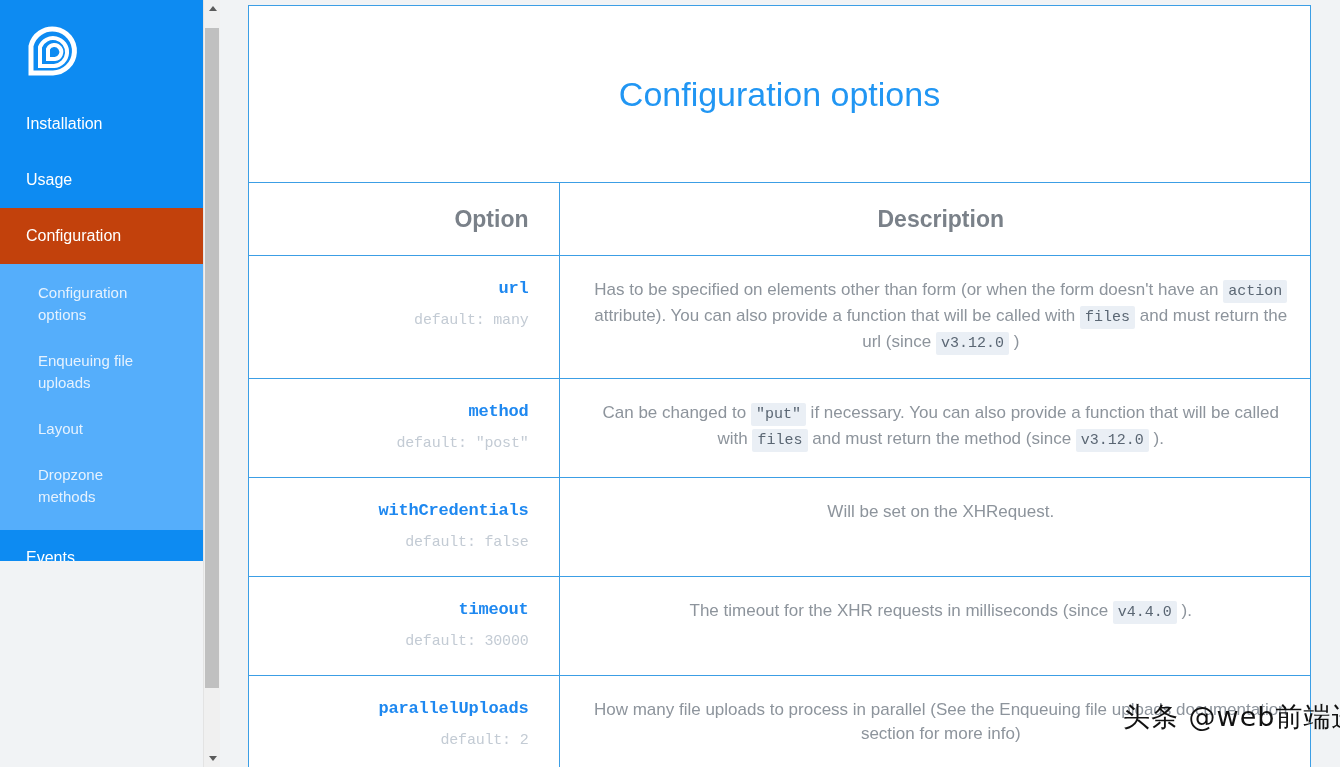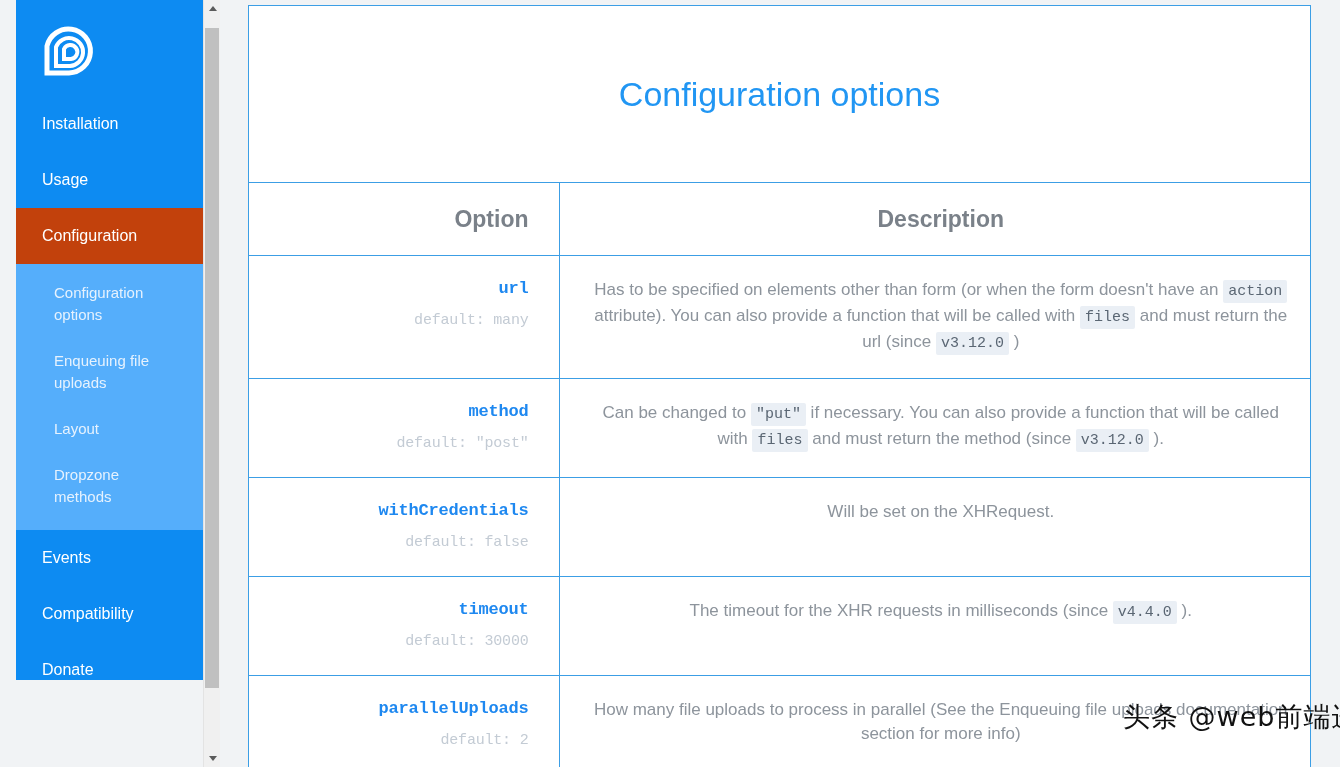--- a/index.html
+++ b/index.html
@@ -13,22 +13,22 @@
   
   #app {
     position: relative;
     width: 1340px; height: 767px;
     background: #f1f3f5;
   }
 
   
   #sidebar {
     position: absolute;
-    left: 16px; top: 0;
-    width: 203px; height: 680px;
+    left: 0; top: 0;
+    width: 203px; height: 561px;
     background: #0d8bf2;
     overflow: hidden;
   }
   #logo-wrap {
     padding: 24px 0 0 26px;
     height: 96px;
   }
   #logo-wrap svg { display: block; }
 
   .nav-list { list-style: none; }

